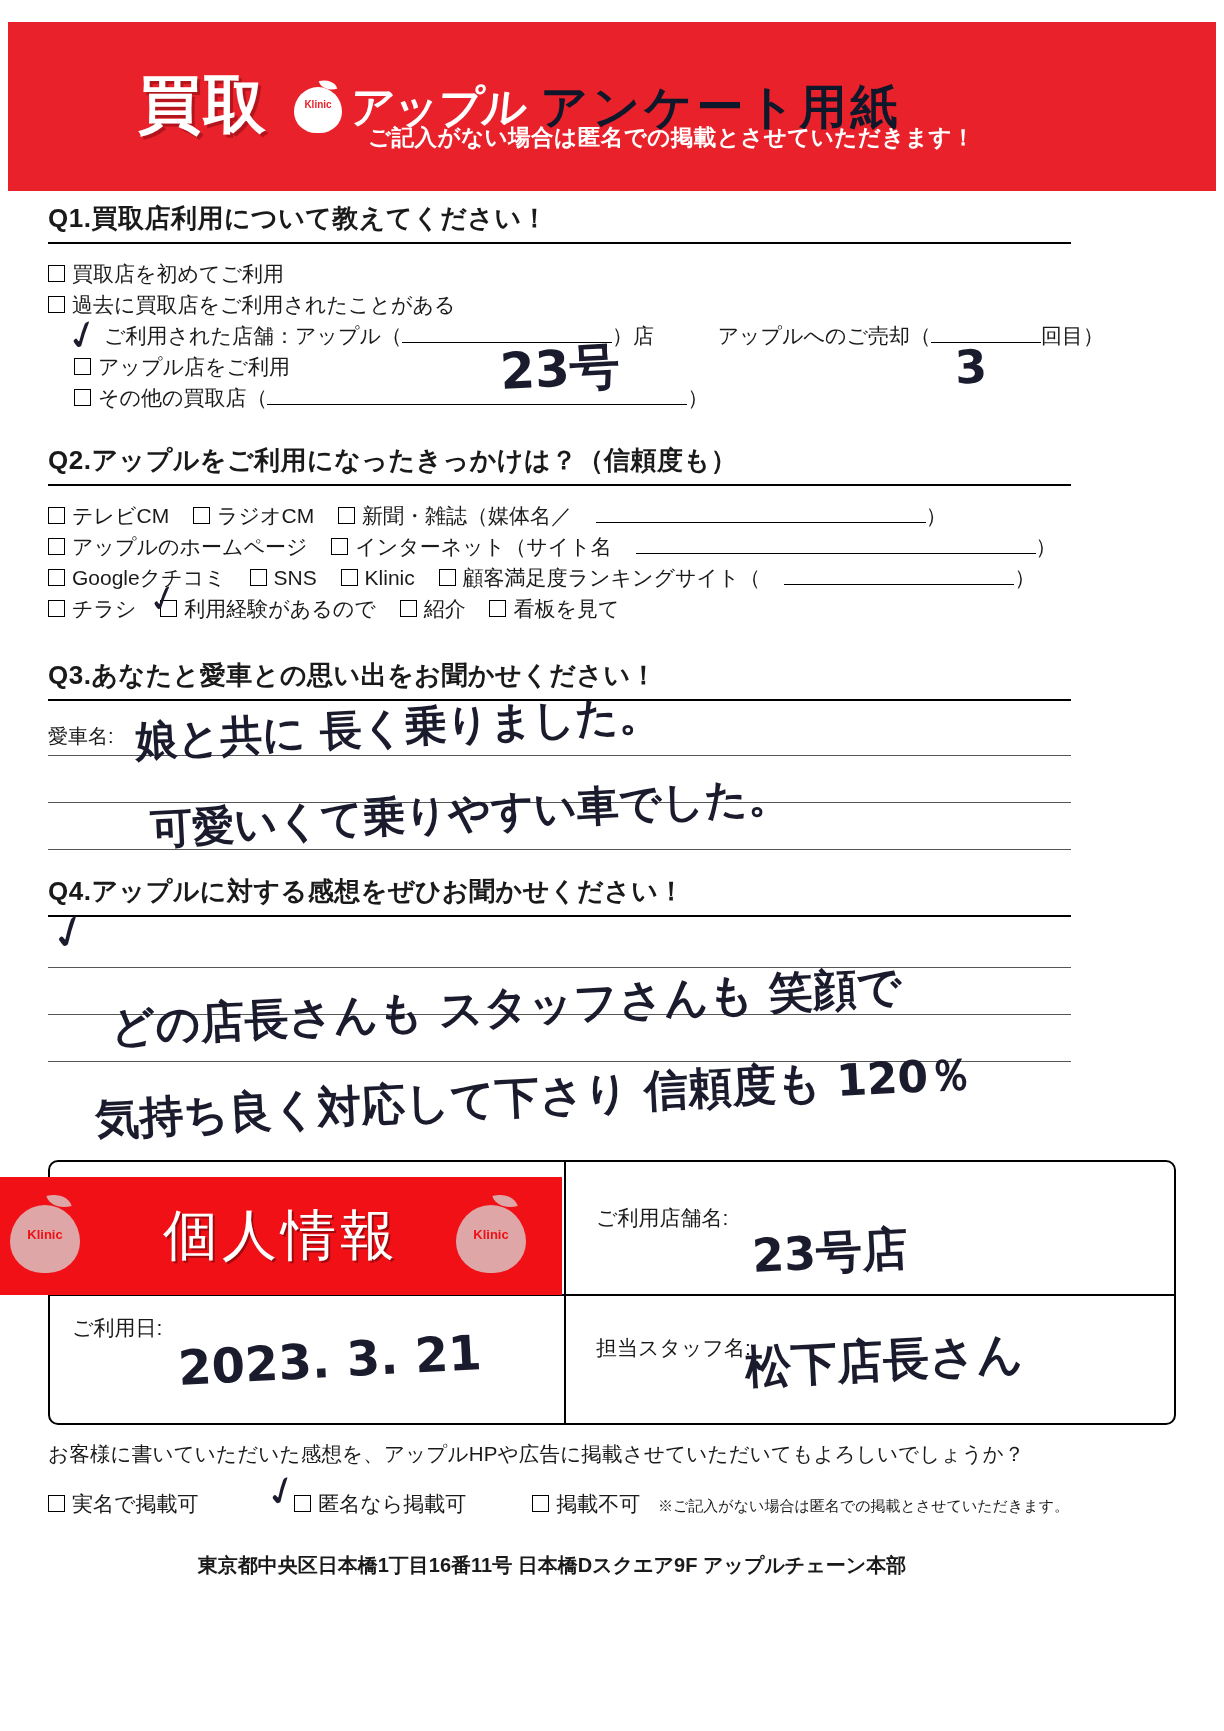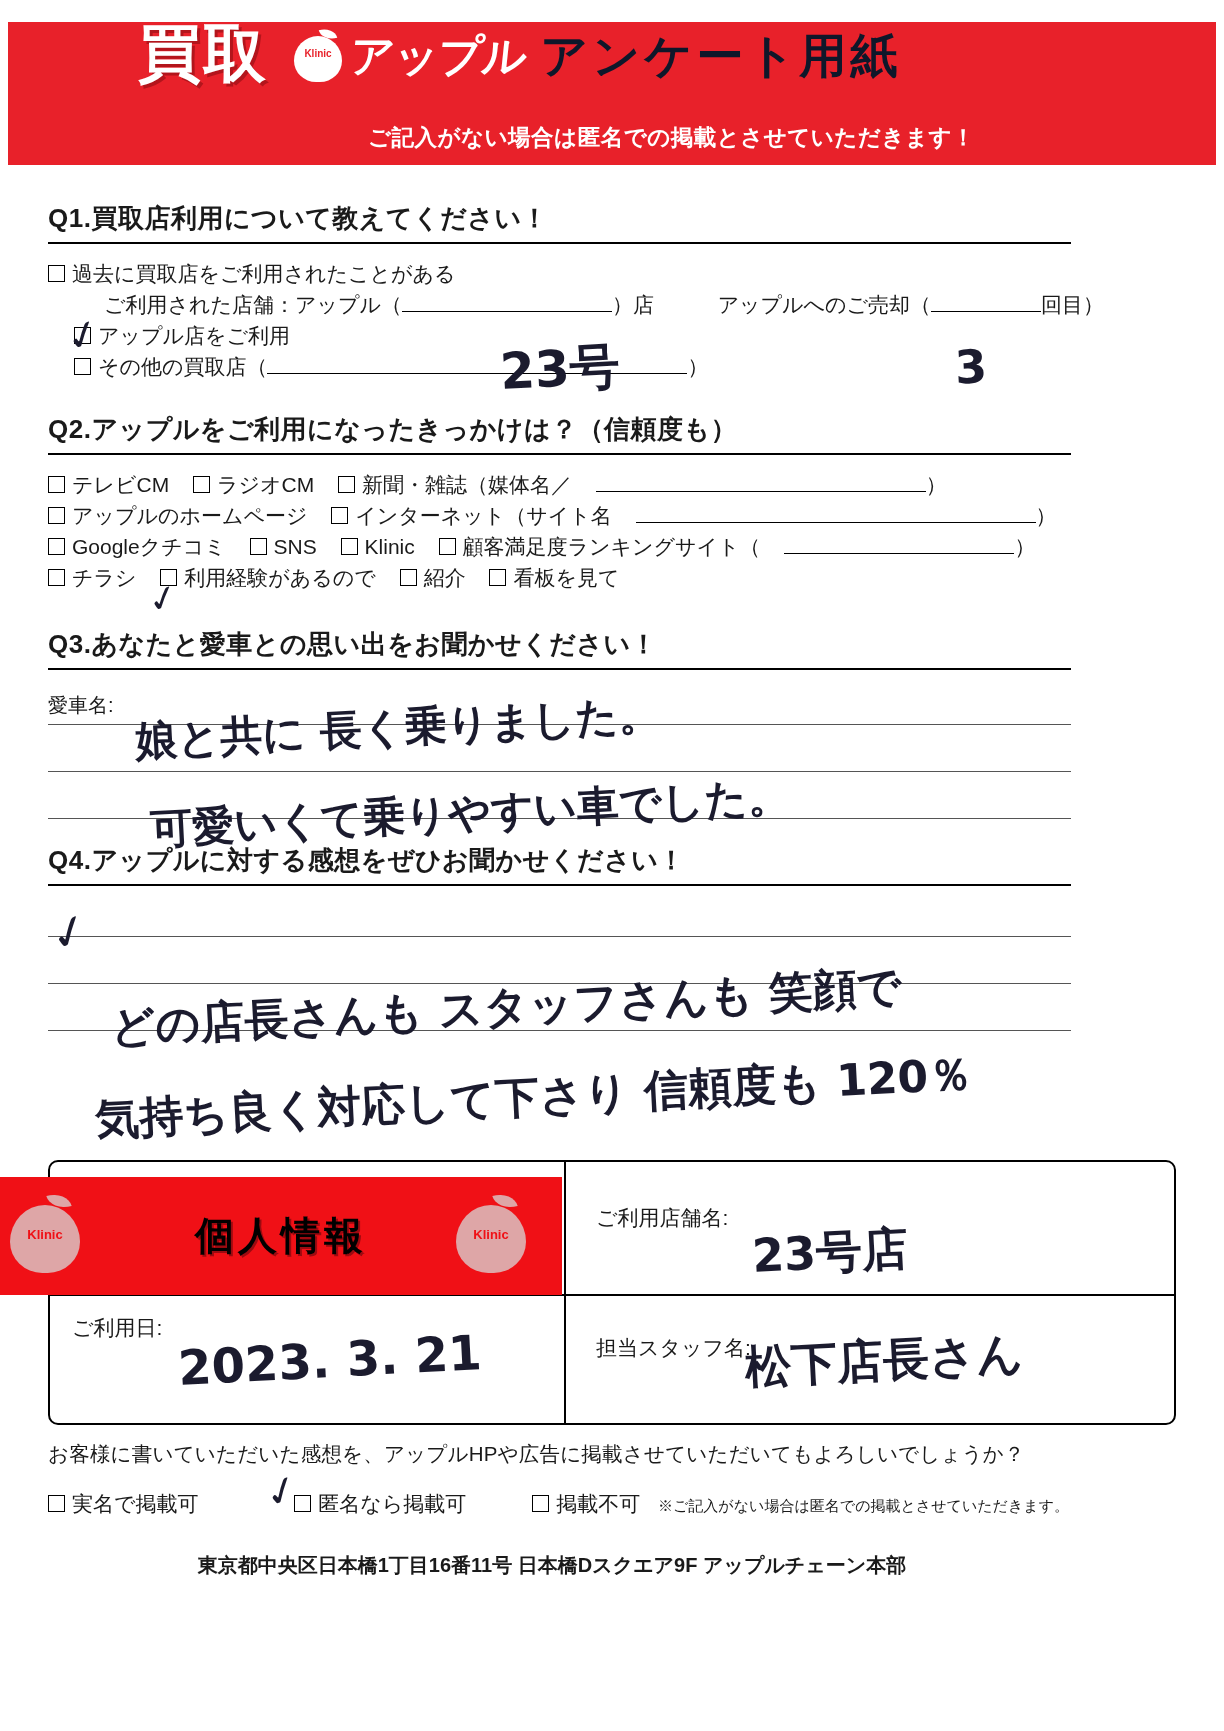--- a/index.html
+++ b/index.html
@@ -15,24 +15,24 @@
     position: relative;
     overflow: hidden;
   }
 
   
   .header {
     position: absolute;
     left: 8px;
     top: 22px;
     width: 1208px;
-    height: 143px;
+    height: 169px;
     background: #e8212a;
     display: flex;
-    align-items: flex-start;
+    align-items: center;
     justify-content: flex-start;
   }
   .header-inner {
     display: flex;
     align-items: center;
     margin-left: 130px;
   }
   .kaitori {
     color: #ffffff;
     font-weight: bold;
@@ -191,23 +191,23 @@
     left: 0;
     top: 1177px;
     width: 562px;
     height: 118px;
     background: #f01016;
     display: flex;
     align-items: center;
     justify-content: center;
   }
   .redbar .pi {
-    color: #000000;
-    font-size: 39px;
-    font-weight: bold;
+    color: #ffffff;
+    font-size: 55px;
+    font-weight: normal;
     letter-spacing: 4px;
     text-shadow: 2px 2px 0 #9c0a10;
   }
   .redbar .mark {
     position: absolute;
     width: 78px; height: 84px;
   }
   .redbar .mark .b {
     position: absolute;
     left: 4px; top: 12px;
@@ -272,20 +272,23 @@
   </div>
   <div class="thanks">ご記入がない場合は匿名での掲載とさせていただきます！</div>
 </div>
 
 <div class="content">
 
   <div class="sec">
     <div class="qtitle">Q1.買取店利用について教えてください！</div>
     <div class="opts">
       <div class="row">
+        <span class="chk"></span><span>買取店を初めてご利用</span>
+      </div>
+      <div class="row">
         <span class="chk"></span><span>過去に買取店をご利用されたことがある</span>
       </div>
       <div class="row indent2">
         <span>ご利用された店舗：アップル（</span><span class="dots" style="width:210px"></span><span>）店</span>
         <span style="display:inline-block;width:52px"></span>
         <span>アップルへのご売却（</span><span class="dots" style="width:110px"></span><span>回目）</span>
       </div>
       <div class="row indent1">
         <span class="chk"></span><span>アップル店をご利用</span>
       </div>

